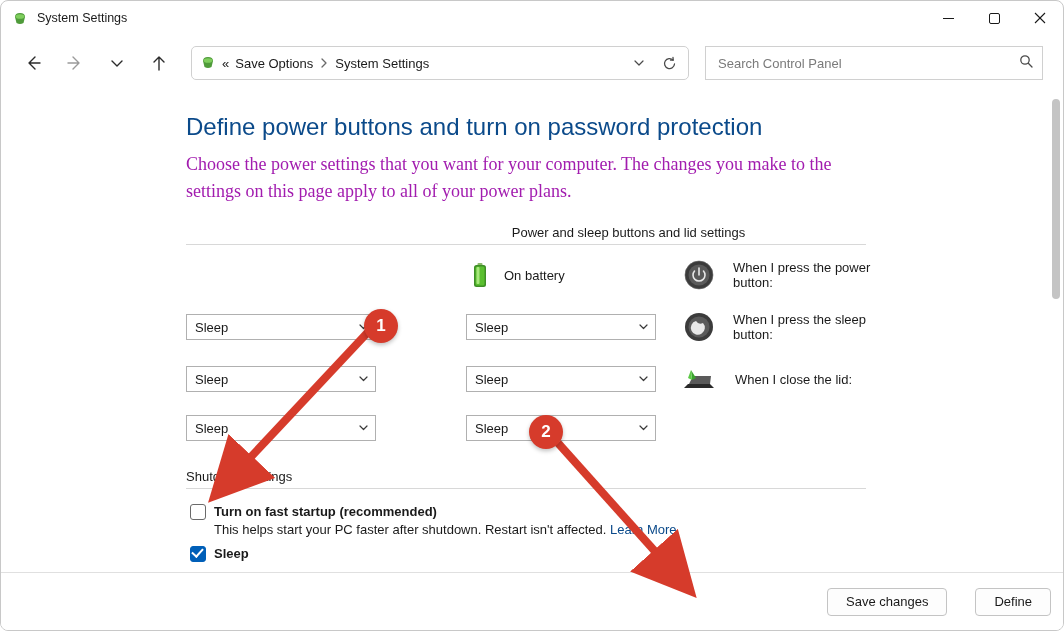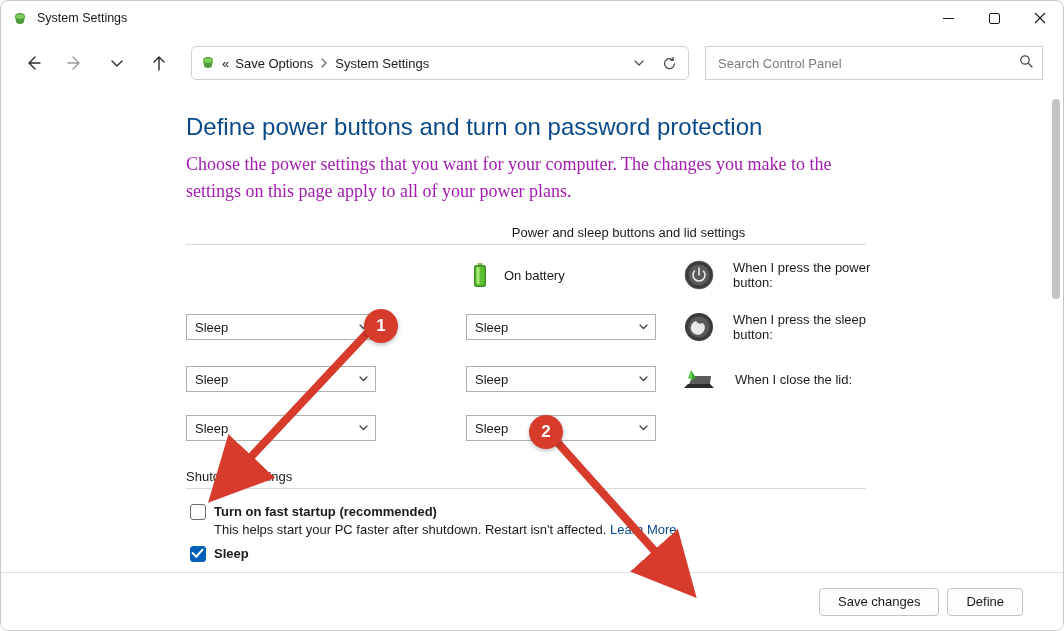--- a/index.html
+++ b/index.html
@@ -54,21 +54,21 @@
   .shutdown-section { margin-top: 28px; }
   .check-row { display: flex; align-items: center; gap: 8px; margin: 6px 0 2px 0; padding-left: 4px; }
   .checkbox { width: 16px; height: 16px; border: 1.3px solid #6a6a6a; border-radius: 3px; flex: 0 0 16px; margin-top: 1px; position: relative; }
   .checkbox.checked { background: #005fb8; border-color: #005fb8; }
   .checkbox.checked::after { content: ""; position: absolute; left: 3px; top: -1px; width: 5px; height: 9px; border: solid #fff; border-width: 0 2px 2px 0; transform: rotate(42deg); }
   .check-text b { font-weight: 600; }
   .check-desc { font-size: 13px; color: #1a1a1a; padding-left: 28px; margin-bottom: 8px; }
   .check-desc a { color: #0b4a8a; text-decoration: none; }
 
   
-  .footer { position: absolute; bottom: 0; left: 0; right: 0; height: 58px; border-top: 1px solid #e0e0e0; display: flex; align-items: center; justify-content: flex-end; padding: 0 40px; gap: 8px; background: #fff; }
+  .footer { position: absolute; bottom: 0; left: 0; right: 0; height: 58px; border-top: 1px solid #e0e0e0; display: flex; align-items: center; justify-content: flex-end; padding: 0 12px; gap: 28px; background: #fff; }
   .btn { height: 28px; padding: 0 18px; border: 1px solid #c4c4c4; border-radius: 4px; background: #fdfdfd; font-size: 13px; display: flex; align-items: center; }
 
   
   .vscroll { position: absolute; right: 3px; top: 98px; width: 8px; height: 200px; background: #c4c4c4; border-radius: 4px; }
 
   
   .badge { position: absolute; width: 34px; height: 34px; border-radius: 50%; background: #d63b2b; color: #fff; font-size: 17px; font-weight: 600; display: flex; align-items: center; justify-content: center; box-shadow: 0 2px 4px rgba(0,0,0,0.25); z-index: 60; }
   .arrow { position: absolute; z-index: 55; pointer-events: none; }
 </style>
 </head>

